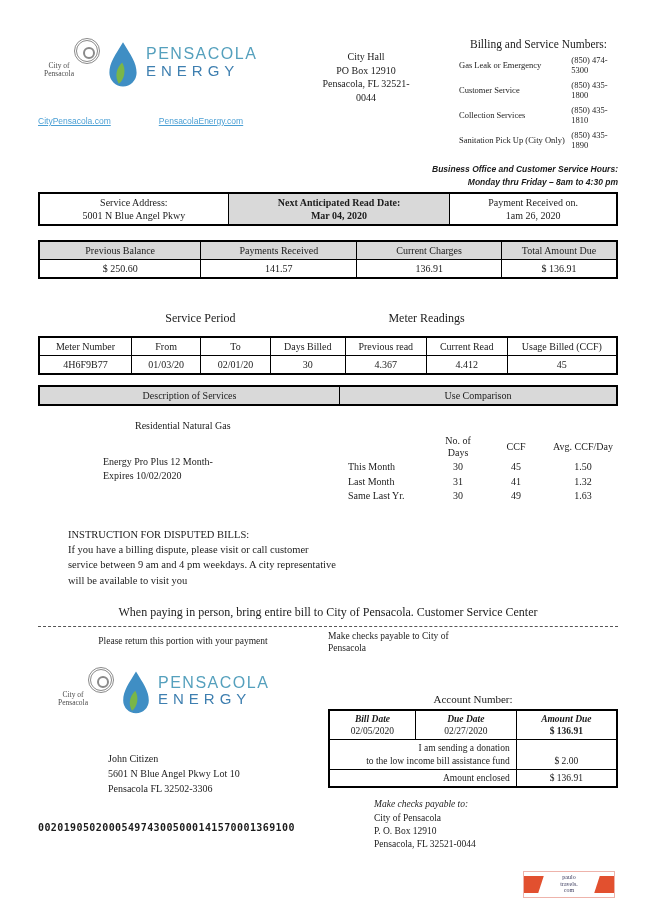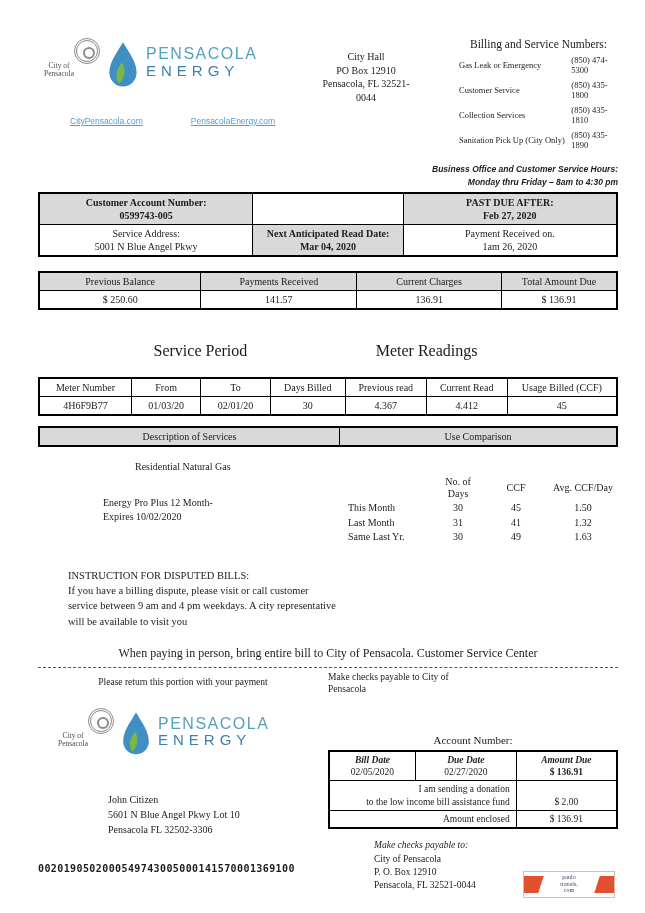--- a/index.html
+++ b/index.html
@@ -23,21 +23,21 @@
     border:3px double #8a8a8a; border-radius:50%; }
   .seal-circle:after { content:""; position:absolute; left:6px; top:6px; width:8px; height:8px;
     border:2px solid #8a8a8a; border-radius:50%; }
   .seal-text { position:absolute; left:0; bottom:6px; font-size:7.5px; color:#4c4c4c;
     line-height:1.05; text-align:center; width:42px; }
   .flame { margin-left:4px; margin-top:2px; }
   .brand-text { margin-left:6px; margin-top:8px; font-family:"Liberation Sans", sans-serif; line-height:1.05; }
   .brand-line1 { font-size:16px; color:#55a0bd; letter-spacing:1.5px; }
   .brand-line2 { font-size:15px; color:#3e7fb0; letter-spacing:5px; }
   .links-row { display:flex; margin-top:20px; font-size:8.5px; font-family:"Liberation Sans", sans-serif; }
-  .link { color:#4a9fd4; text-decoration:underline; cursor:pointer;margin-left:32px; }
+  .link { color:#4a9fd4; text-decoration:underline; cursor:pointer; }
   .link + .link { margin-left:48px; }
 
   .center-address { width:138px; margin-left:24px; margin-top:12px; text-align:center;
     font-size:10px; line-height:1.35; }
 
   .billing { flex:1; margin-left:24px; }
   .billing-title { text-align:center; font-size:11.5px; margin-bottom:5px; }
   .billing-row { display:flex; font-size:8.5px; margin-bottom:5px;align-items:center; }
   .billing-label { width:128px; line-height:1.25; }
   .billing-phone { }
@@ -46,21 +46,21 @@
     font-weight:bold; font-size:8.5px; line-height:1.5; margin-top:8px; }
 
   
   table.tbl { width:100%; border-collapse:collapse; border:2px solid #000; }
   table.tbl td { border:1px solid #000; text-align:center; padding:2px 4px; line-height:1.3; }
 
   .account-table { margin-top:3px; font-size:10px; }
   .balance-table { margin-top:14px; font-size:10px; }
 
   .meter-section { margin-top:32px; }
-  .meter-groups { display:flex; font-size:16px; margin-bottom:17px; }
+  .meter-groups { display:flex; font-size:12px; margin-bottom:10px; }
   .mg-sp { margin-left:16%; width:24%; text-align:center; }
   .mg-mr { margin-left:13%; width:28%; text-align:center; }
   .meter-table { font-size:10px; }
 
   .desc-header { margin-top:10px; font-size:10px; }
 
   .services-row { display:flex; margin-top:14px; font-size:10px; }
   .svc-left { width:302px; }
   .svc-name { margin-left:97px; }
   .svc-plan { margin-left:65px; margin-top:24px; line-height:1.45; }
@@ -159,31 +159,20 @@
     </div>
   </div>
 
   <div class="hours">
     <div>Business Office and Customer Service Hours:</div>
     <div>Monday thru Friday – 8am to 4:30 pm</div>
   </div>
 
   <table class="tbl account-table">
     <tbody>
-        <tr>
-      <td class="gray b" style="width:37%">
-        <div>Customer Account Number:</div>
-        <div>0599743-005</div>
-      </td>
-      <td style="width:26%"></td>
-      <td class="gray b" style="width:37%">
-        <div>PAST DUE AFTER:</div>
-        <div>Feb 27, 2020</div>
-      </td>
-    </tr>
     <tr>
       <td>
         <div>Service Address:</div>
         <div>5001 N Blue Angel Pkwy</div>
       </td>
       <td class="gray b">
         <div>Next Anticipated Read Date:</div>
         <div>Mar 04, 2020</div>
       </td>
       <td>

